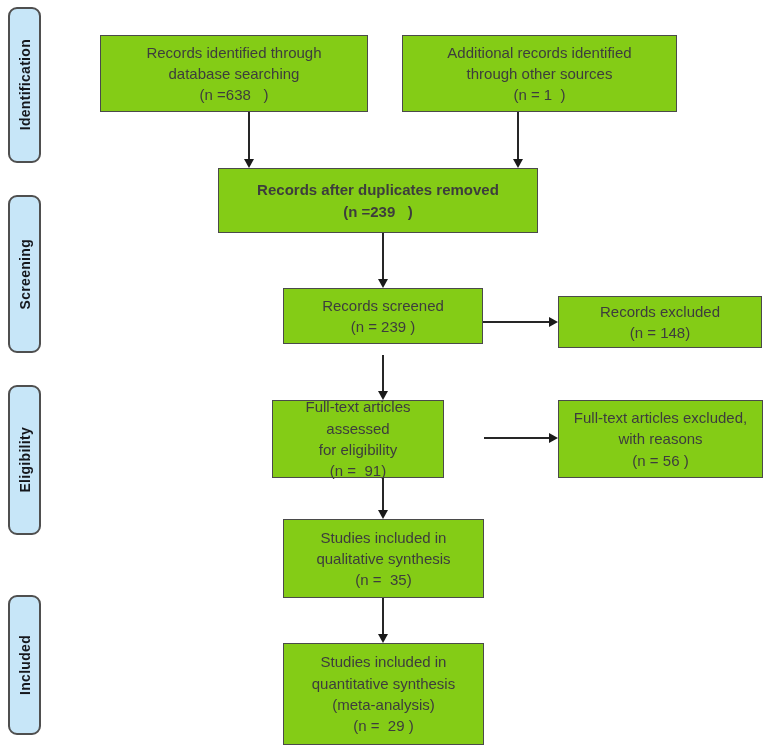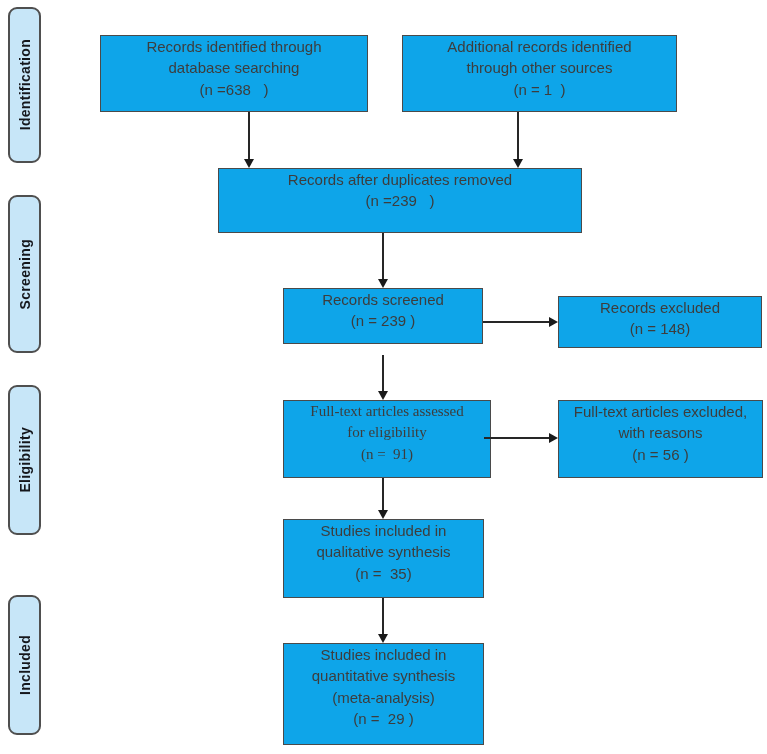--- a/index.html
+++ b/index.html
@@ -39,39 +39,39 @@
   }
   .s0 { top: 7px;   height: 156px; }
   .s1 { top: 195px; height: 158px; }
   .s2 { top: 385px; height: 150px; }
   .s3 { top: 595px; height: 140px; }
 
   
   .box {
     position: absolute;
     border: 1.5px solid #4a4a4a;
-    background: #0ea5e9;
+    background: #84cc16;
     box-sizing: border-box;
     display: flex;
-    align-items: flex-start;
+    align-items: center;
     justify-content: center;
     text-align: center;
   }
   .box span {
     font-size: 15px;
     line-height: 1.42;
     color: #3d3d3d;
     white-space: pre-wrap;
   }
   .b0 { left: 100px; top: 35px;  width: 268px; height: 77px; }
   .b1 { left: 402px; top: 35px;  width: 275px; height: 77px; }
-  .b2 { left: 218px; top: 168px; width: 364px; height: 65px; }
+  .b2 { left: 218px; top: 168px; width: 320px; height: 65px; font-weight: bold; }
   .b3 { left: 283px; top: 288px; width: 200px; height: 56px; }
   .b4 { left: 558px; top: 296px; width: 204px; height: 52px; }
-  .b5 { left: 283px; top: 400px; width: 208px; height: 78px; font-family: Liberation Serif, serif; }
+  .b5 { left: 272px; top: 400px; width: 172px; height: 78px; }
   .b6 { left: 558px; top: 400px; width: 205px; height: 78px; }
   .b7 { left: 283px; top: 519px; width: 201px; height: 79px; }
   .b8 { left: 283px; top: 643px; width: 201px; height: 102px; }
 
   
   .arrow-v {
     position: absolute;
     width: 1.5px;
     background: #262626;
   }

